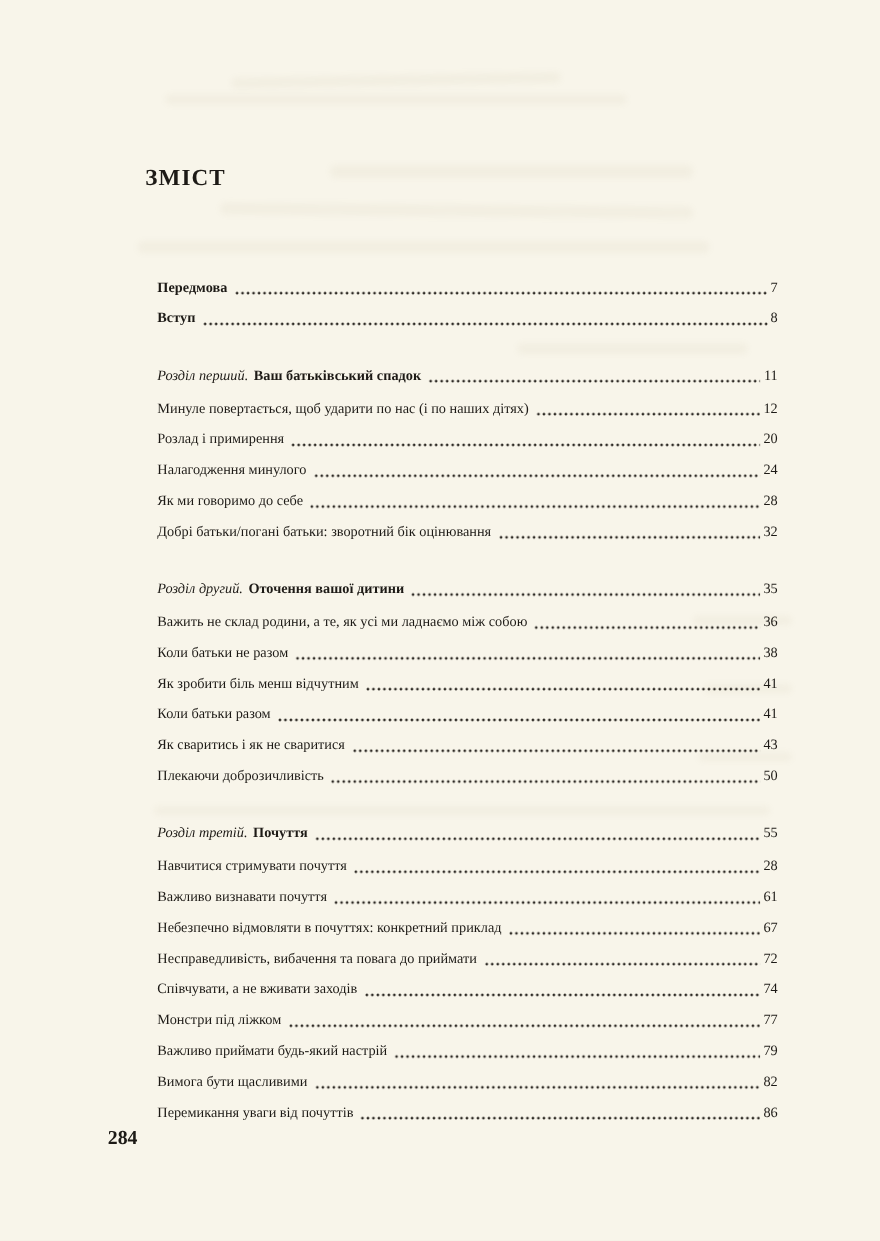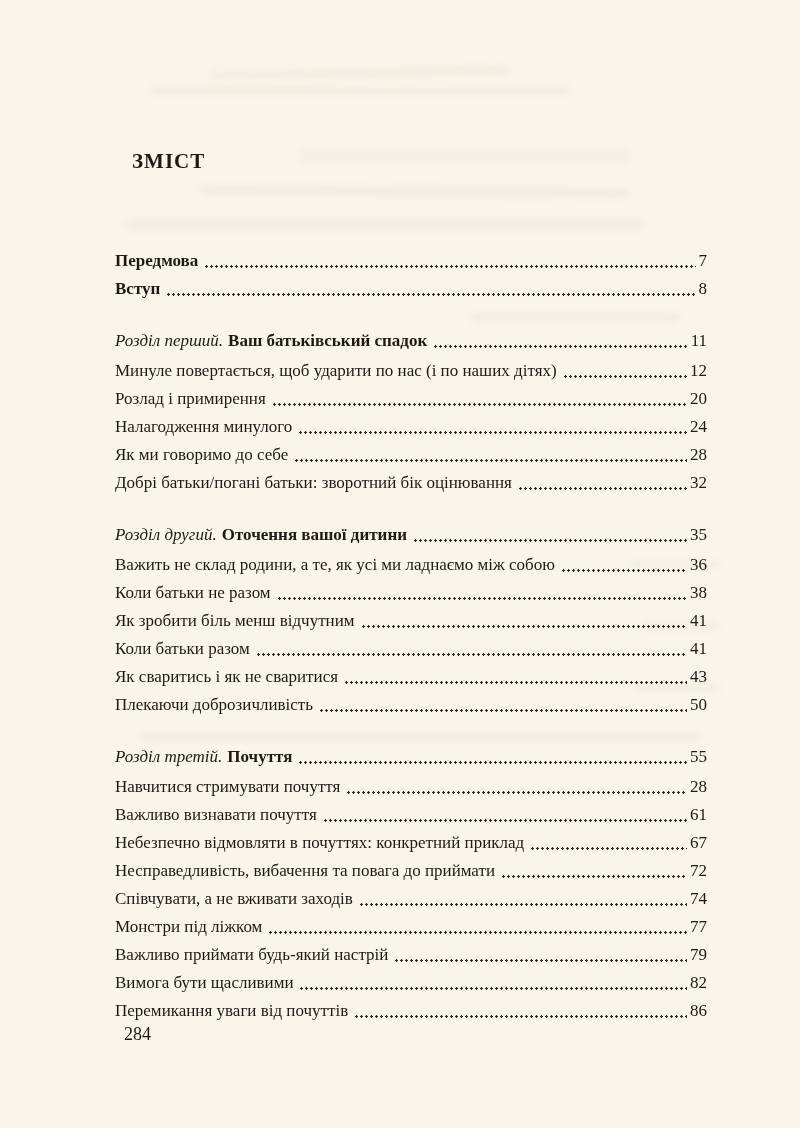--- a/index.html
+++ b/index.html
@@ -33,41 +33,42 @@
   }
   .toc {
     position: absolute;
     left: 115px; top: 247px;
     width: 592px;
   }
   .row {
     display: flex;
     height: 28px;
     line-height: 28px;
-    font-size: 17px;
+    font-size: 13px;
+    margin-left: 28px;
   }
   .row.chapter { margin-top: 24px; margin-bottom: 2px; }
   .row .label { white-space: nowrap; }
   .prefix { font-weight: 400; margin-right: 5px; }
   .chtitle { font-weight: 700; }
   .front .plain { font-weight: 700; }
   .leader {
     flex: 1 1 auto;
     margin: 0 3px 0 6px;
     background-image: radial-gradient(circle, #2e2a25 1.05px, rgba(0,0,0,0) 1.45px);
     background-size: 5px 5px;
     background-repeat: repeat-x;
     background-position: 0 16.5px;
   }
   .pagenum { white-space: nowrap; }
   .folio {
     position: absolute;
-    left: 124px; top: 1024px;
+    left: 98px; top: 1024px;
     font-size: 18px;
-    font-weight: 400;
+    font-weight: 700;
   }
 </style>
 </head>
 <body>
 
 <div class="page">
 
   <div class="smudge" style="left:210px; top:68px;  width:300px; height:10px; transform:rotate(-1deg);"></div>
   <div class="smudge" style="left:150px; top:86px;  width:420px; height:9px;"></div>
   <div class="smudge" style="left:300px; top:150px; width:330px; height:12px;"></div>

